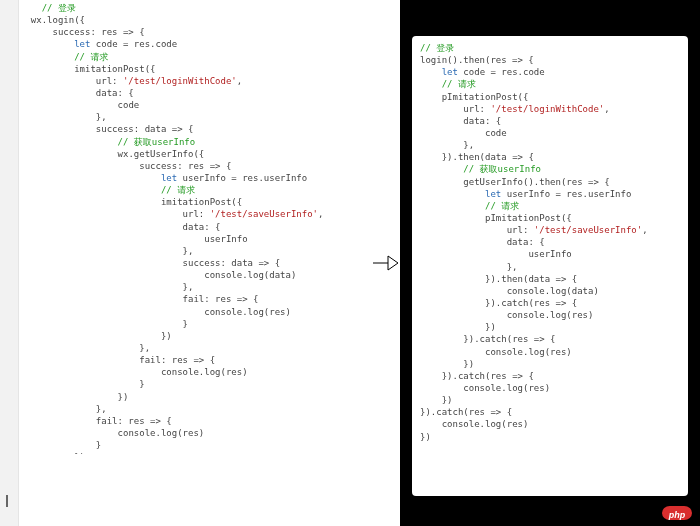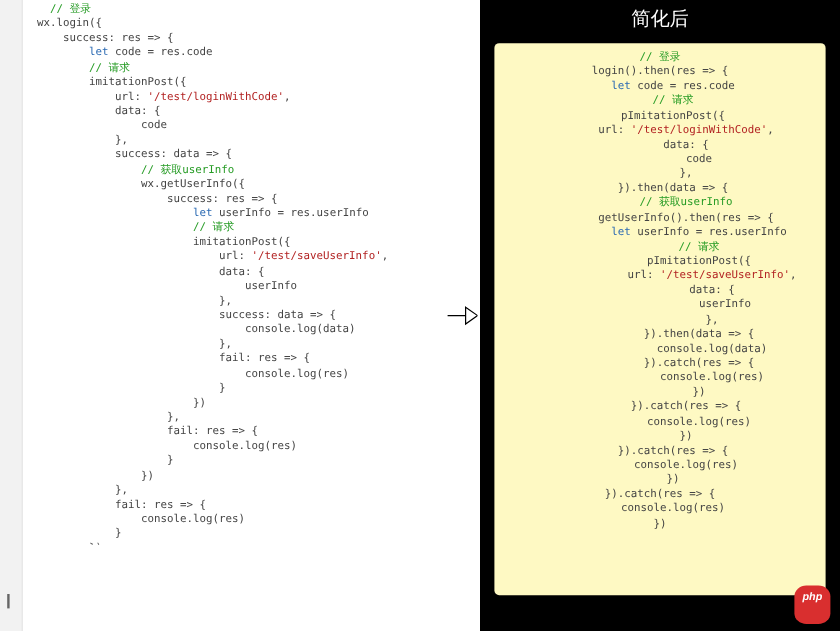--- a/index.html
+++ b/index.html
@@ -56,27 +56,26 @@
     font-size: 16px;
     font-family: -apple-system, "Helvetica Neue", Arial, sans-serif;
     padding: 6px 0 8px 0;
   }
   .right-card {
     position: absolute;
     left: 12px;
     top: 36px;
     width: 276px;
     height: 460px;
-    background: #fef9c3;
+    background: #ffffff;
     border-radius: 4px;
     box-shadow: 0 1px 3px rgba(0,0,0,0.4);
     box-sizing: border-box;
     padding: 6px 8px;
     overflow: hidden;
-    text-align: center;
   }
   pre {
     margin: 0;
     white-space: pre;
     line-height: 1.35;
   }
   .tok-c  { color: #259b24; }        
   .tok-k  { color: #2b6ab3; }        
   .tok-s  { color: #b22222; }        
   .tok-p  { color: #444; }           
@@ -89,21 +88,21 @@
     width: 26px;
     height: 22px;
   }
 
   
   .php-badge {
     position: absolute;
     right: 8px;
     bottom: 6px;
     width: 30px;
-    height: 32px;
+    height: 14px;
     background: #d92f2f;
     border-radius: 10px / 9px;
     color: #fff;
     font-family: Arial, sans-serif;
     font-size: 9px;
     font-style: italic;
     font-weight: bold;
     line-height: 18px;
     text-align: center;
   }
@@ -172,21 +171,20 @@
 
   <div class="arrow">
     <svg width="26" height="22" viewBox="0 0 26 22">
       <line x1="1" y1="11" x2="18" y2="11" stroke="#fff" stroke-width="3"></line>
       <line x1="1" y1="11" x2="18" y2="11" stroke="#000" stroke-width="1"></line>
       <polygon points="16,4 26,11 16,18" fill="#fff" stroke="#000" stroke-width="1"></polygon>
     </svg>
   </div>
 
   <div class="right-pane">
-    <div class="right-title">简化后</div>
     <div class="right-card">
       <pre id="right-pre"><span class="tok-c">// 登录</span>
 <span class="tok-p">login().then(res =&gt; {</span>
     <span class="tok-k">let</span><span class="tok-p"> code = res.code</span>
     <span class="tok-c">// 请求</span>
     <span class="tok-p">pImitationPost({</span>
         <span class="tok-p">url: </span><span class="tok-s">'/test/loginWithCode'</span><span class="tok-p">,</span>
         <span class="tok-p">data: {</span>
             <span class="tok-p">code</span>
         <span class="tok-p">},</span>

